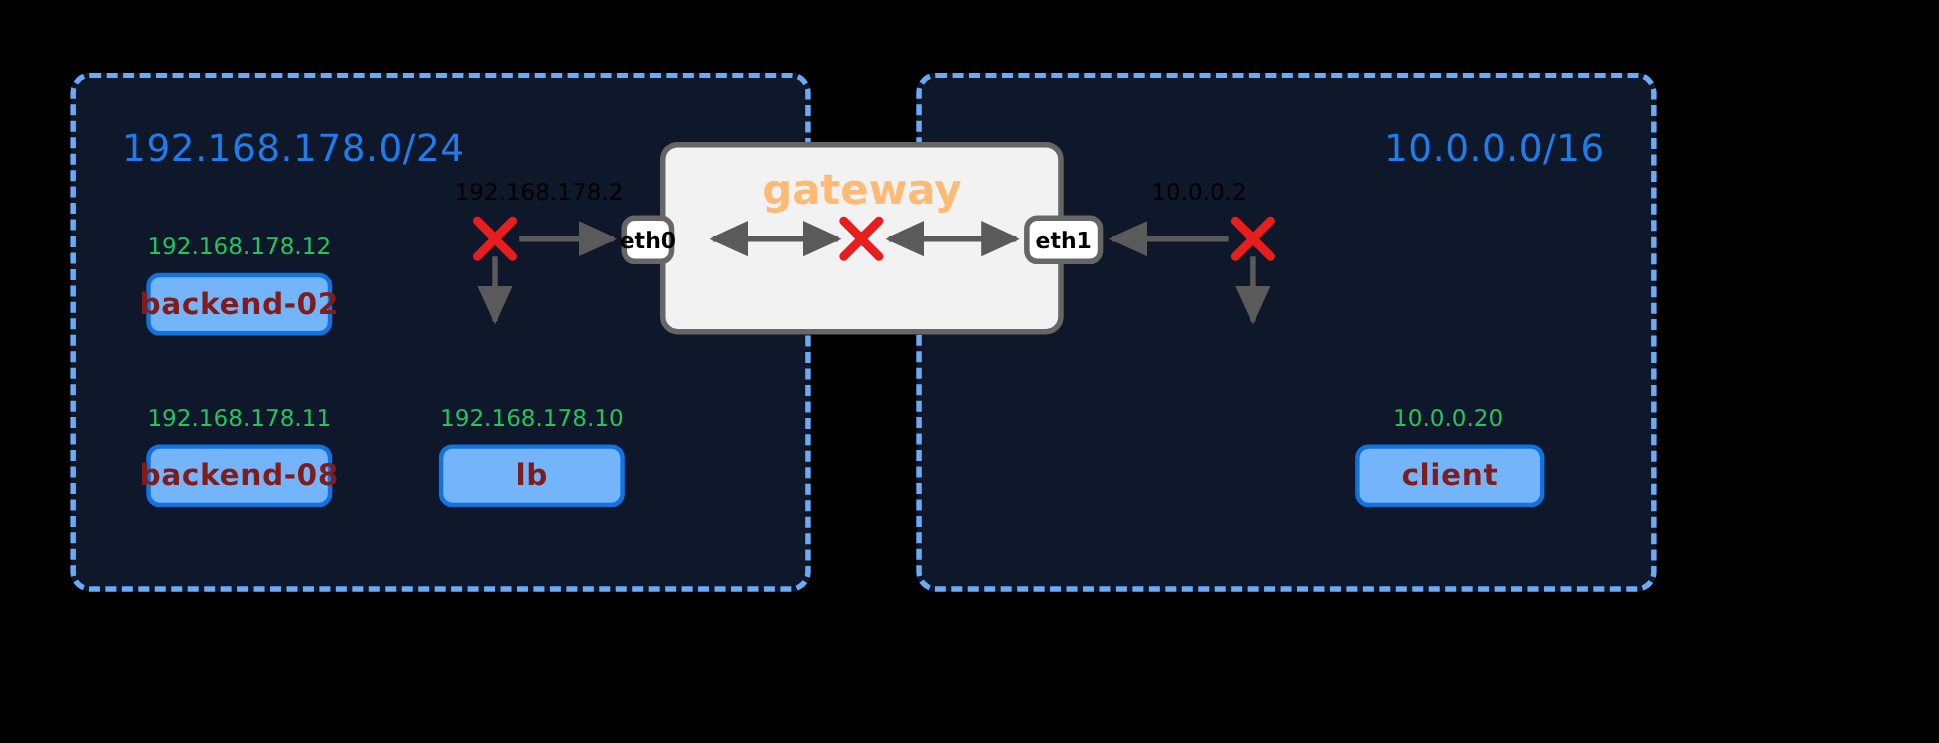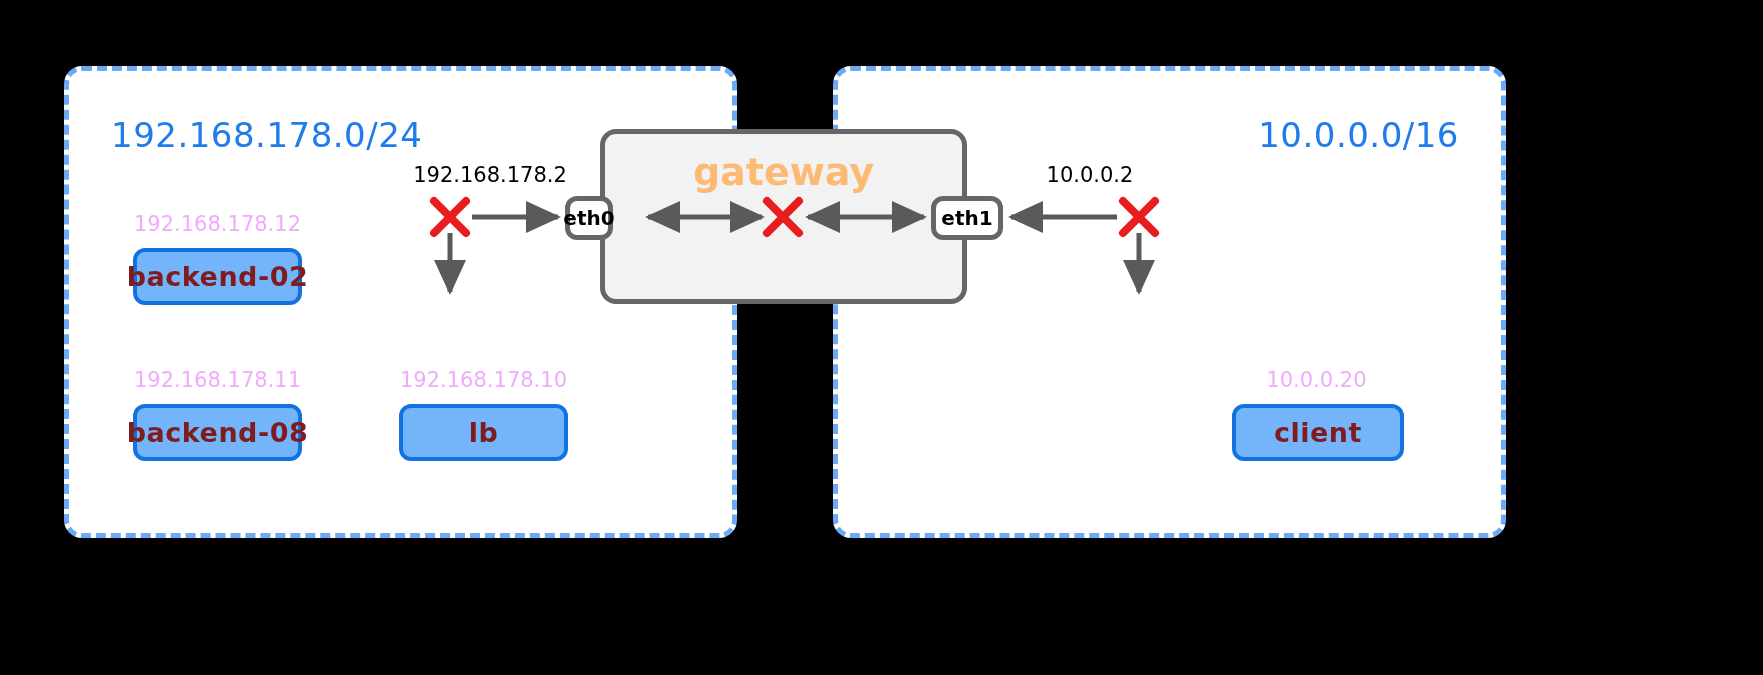--- a/index.html
+++ b/index.html
@@ -18,21 +18,21 @@
     position: relative;
     width: 1763px;
     height: 675px;
     background: #000000;
   }
 
   
   .subnet {
     position: absolute;
     box-sizing: border-box;
-    background: #ffffff;
+    background: #0f172a;
     border: 5px dashed #6aaaf7;
     border-radius: 18px;
   }
   #subnet-left  { left: 64px;  top: 66px; width: 673px; height: 472px; }
   #subnet-right { left: 833px; top: 66px; width: 673px; height: 472px; }
 
   .subnet-label {
     position: absolute;
     top: 44px;
     font-family: "DejaVu Sans", sans-serif;
@@ -59,21 +59,21 @@
     font-family: "DejaVu Sans", sans-serif;
     font-size: 27px;
     font-weight: 700;
     letter-spacing: 0.5px;
     white-space: nowrap;
   }
   .node-ip {
     position: absolute;
     font-family: "DejaVu Sans", sans-serif;
     font-size: 21px;
-    color: #f0abfc;
+    color: #22c55e;
     white-space: nowrap;
     text-align: center;
   }
 
   #node-backend-02 { left: 133px;  top: 248px; width: 169px; height: 57px; }
   #ip-backend-02   { left: 133px;  top: 212px; width: 169px; }
   #node-backend-01 { left: 133px;  top: 404px; width: 169px; height: 57px; }
   #ip-backend-01   { left: 133px;  top: 368px; width: 169px; }
   #node-lb         { left: 399px;  top: 404px; width: 169px; height: 57px; }
   #ip-lb           { left: 399px;  top: 368px; width: 169px; }

